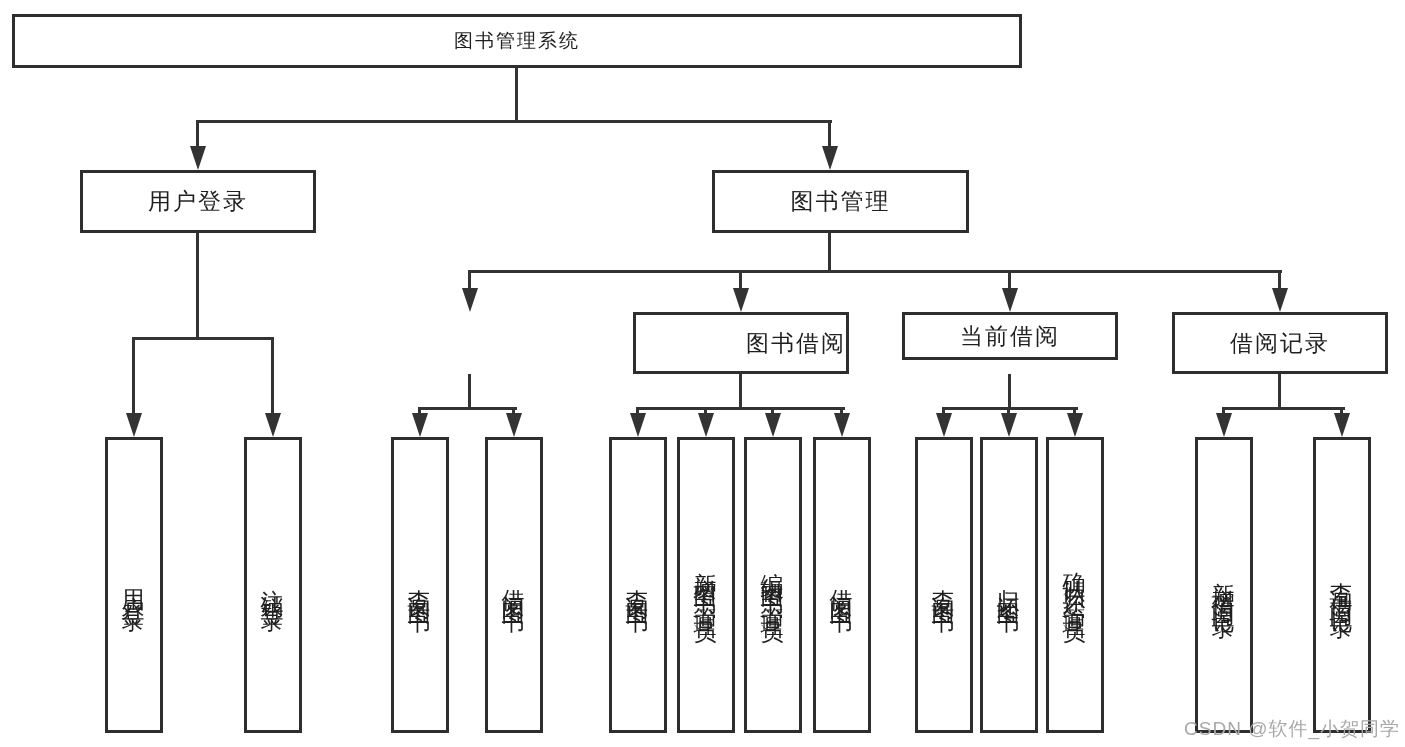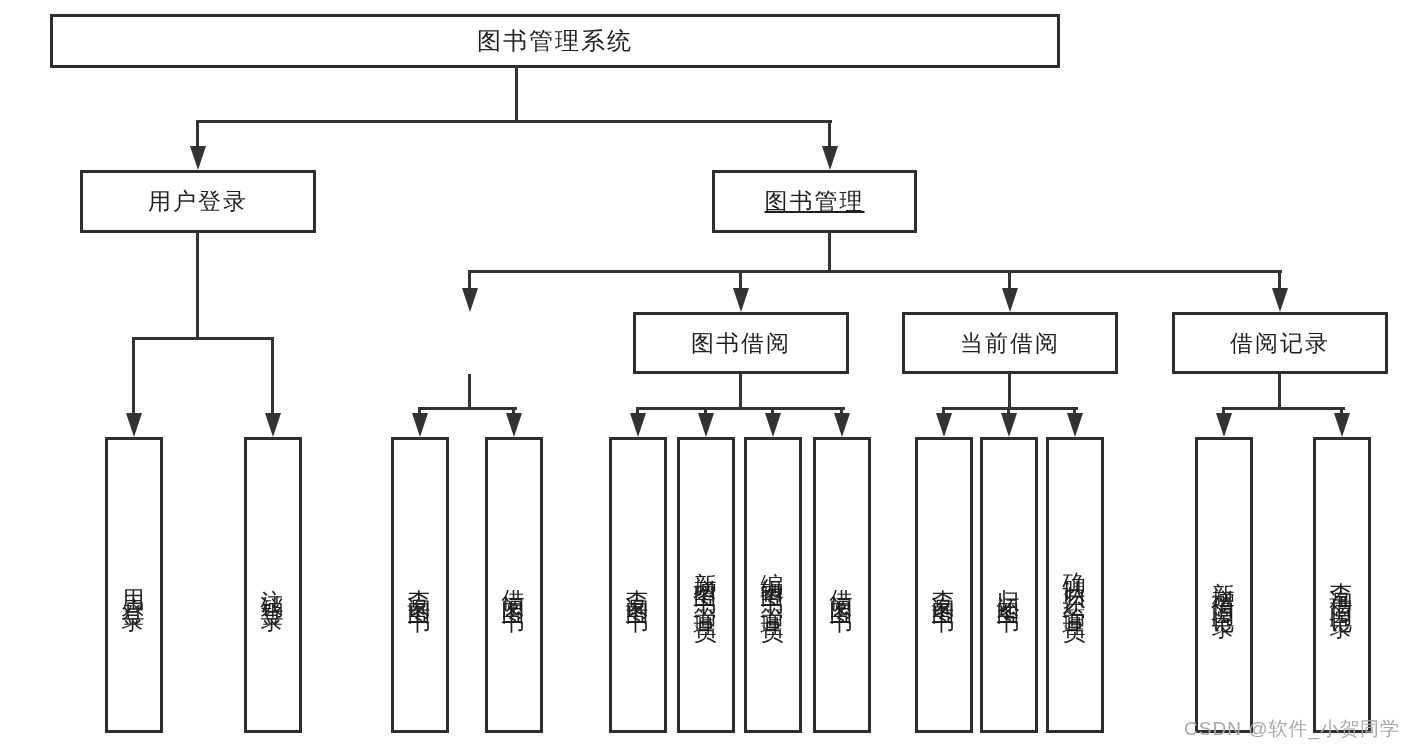--- a/index.html
+++ b/index.html
@@ -4,21 +4,21 @@
 <style>
   html,body{margin:0;padding:0;background:#ffffff;}
   body{width:1405px;height:747px;overflow:hidden;font-family:"Liberation Sans",sans-serif;}
   .canvas{position:relative;width:1405px;height:747px;background:#ffffff;}
   .box{
     position:absolute;box-sizing:border-box;
     border:3px solid #2e2e2e;background:#ffffff;
     display:flex;align-items:center;justify-content:center;
     font-size:23px;color:#1f1f1f;letter-spacing:2px;
   }
-  .root-box{font-size:24px;margin-left:38px;}
+  .root-box{font-size:19px;}
   .vbox{
     writing-mode:vertical-rl;
     font-size:23px;letter-spacing:7px;
   }
   .vline{position:absolute;width:3px;background:#333333;}
   .hline{position:absolute;height:3px;background:#333333;}
   .arrow{
     position:absolute;width:0;height:0;
     border-left:8px solid transparent;
     border-right:8px solid transparent;
@@ -42,21 +42,21 @@
   <div class="vline" style="left:515px;top:68px;height:52px;"></div>
   <div class="hline" style="left:196px;top:120px;width:636px;"></div>
   <div class="vline" style="left:196px;top:120px;height:28px;"></div>
   <div class="arrow" style="left:190px;top:146px;"></div>
   <div class="vline" style="left:828px;top:120px;height:28px;"></div>
   <div class="arrow" style="left:822px;top:146px;"></div>
 
   <div class="box" style="left:80px;top:170px;width:236px;height:63px;">
     <span>用户登录</span>
   </div>
-  <div class="box" style="left:712px;top:170px;width:205px;height:63px;text-decoration:underline;">
+  <div class="box" style="left:712px;top:170px;width:257px;height:63px;">
     <span>图书管理</span>
   </div>
 
   <div class="vline" style="left:196px;top:233px;height:104px;"></div>
   <div class="hline" style="left:132px;top:337px;width:142px;"></div>
   <div class="vline" style="left:132px;top:337px;height:78px;"></div>
   <div class="arrow" style="left:126px;top:413px;"></div>
   <div class="vline" style="left:271px;top:337px;height:78px;"></div>
   <div class="arrow" style="left:265px;top:413px;"></div>
 
@@ -64,24 +64,24 @@
   <div class="hline" style="left:468px;top:270px;width:814px;"></div>
   <div class="vline" style="left:468px;top:270px;height:20px;"></div>
   <div class="arrow" style="left:462px;top:288px;"></div>
   <div class="vline" style="left:739px;top:270px;height:20px;"></div>
   <div class="arrow" style="left:733px;top:288px;"></div>
   <div class="vline" style="left:1008px;top:270px;height:20px;"></div>
   <div class="arrow" style="left:1002px;top:288px;"></div>
   <div class="vline" style="left:1278px;top:270px;height:20px;"></div>
   <div class="arrow" style="left:1272px;top:288px;"></div>
 
-  <div class="box" style="left:633px;top:312px;width:216px;height:62px;">
+  <div class="box" style="left:633px;top:312px;width:216px;height:62px;justify-content:flex-end;">
     <span>图书借阅</span>
   </div>
-  <div class="box" style="left:902px;top:312px;width:216px;height:62px;">
+  <div class="box" style="left:902px;top:312px;width:216px;height:48px;">
     <span>当前借阅</span>
   </div>
   <div class="box" style="left:1172px;top:312px;width:216px;height:62px;">
     <span>借阅记录</span>
   </div>
 
   <div class="vline" style="left:468px;top:374px;height:33px;"></div>
   <div class="hline" style="left:418px;top:407px;width:99px;"></div>
   <div class="vline" style="left:418px;top:407px;height:8px;"></div>
   <div class="arrow" style="left:412px;top:413px;"></div>

